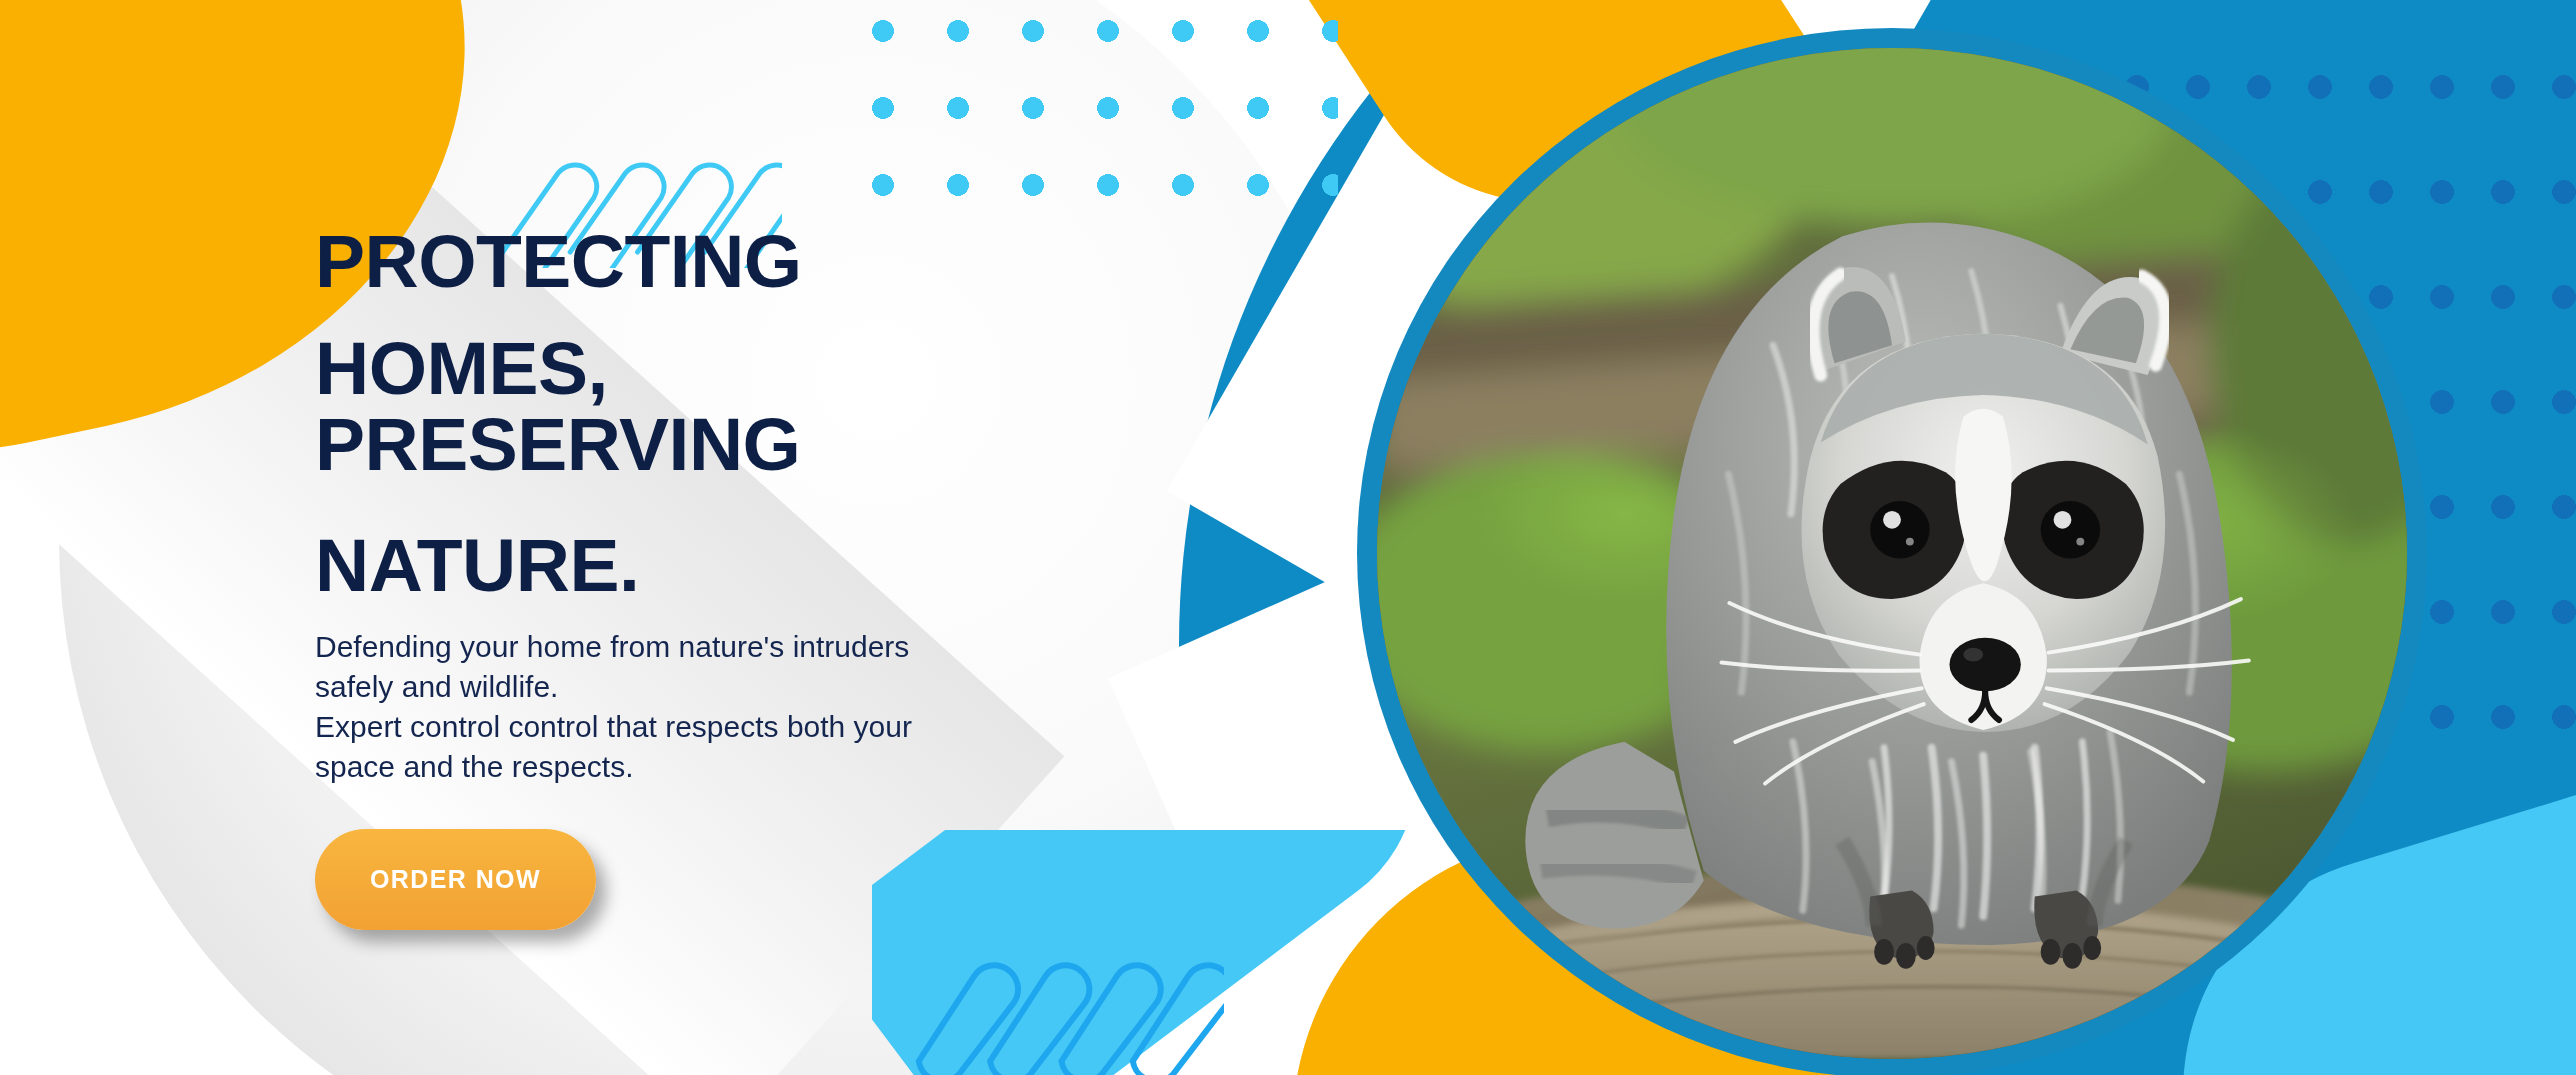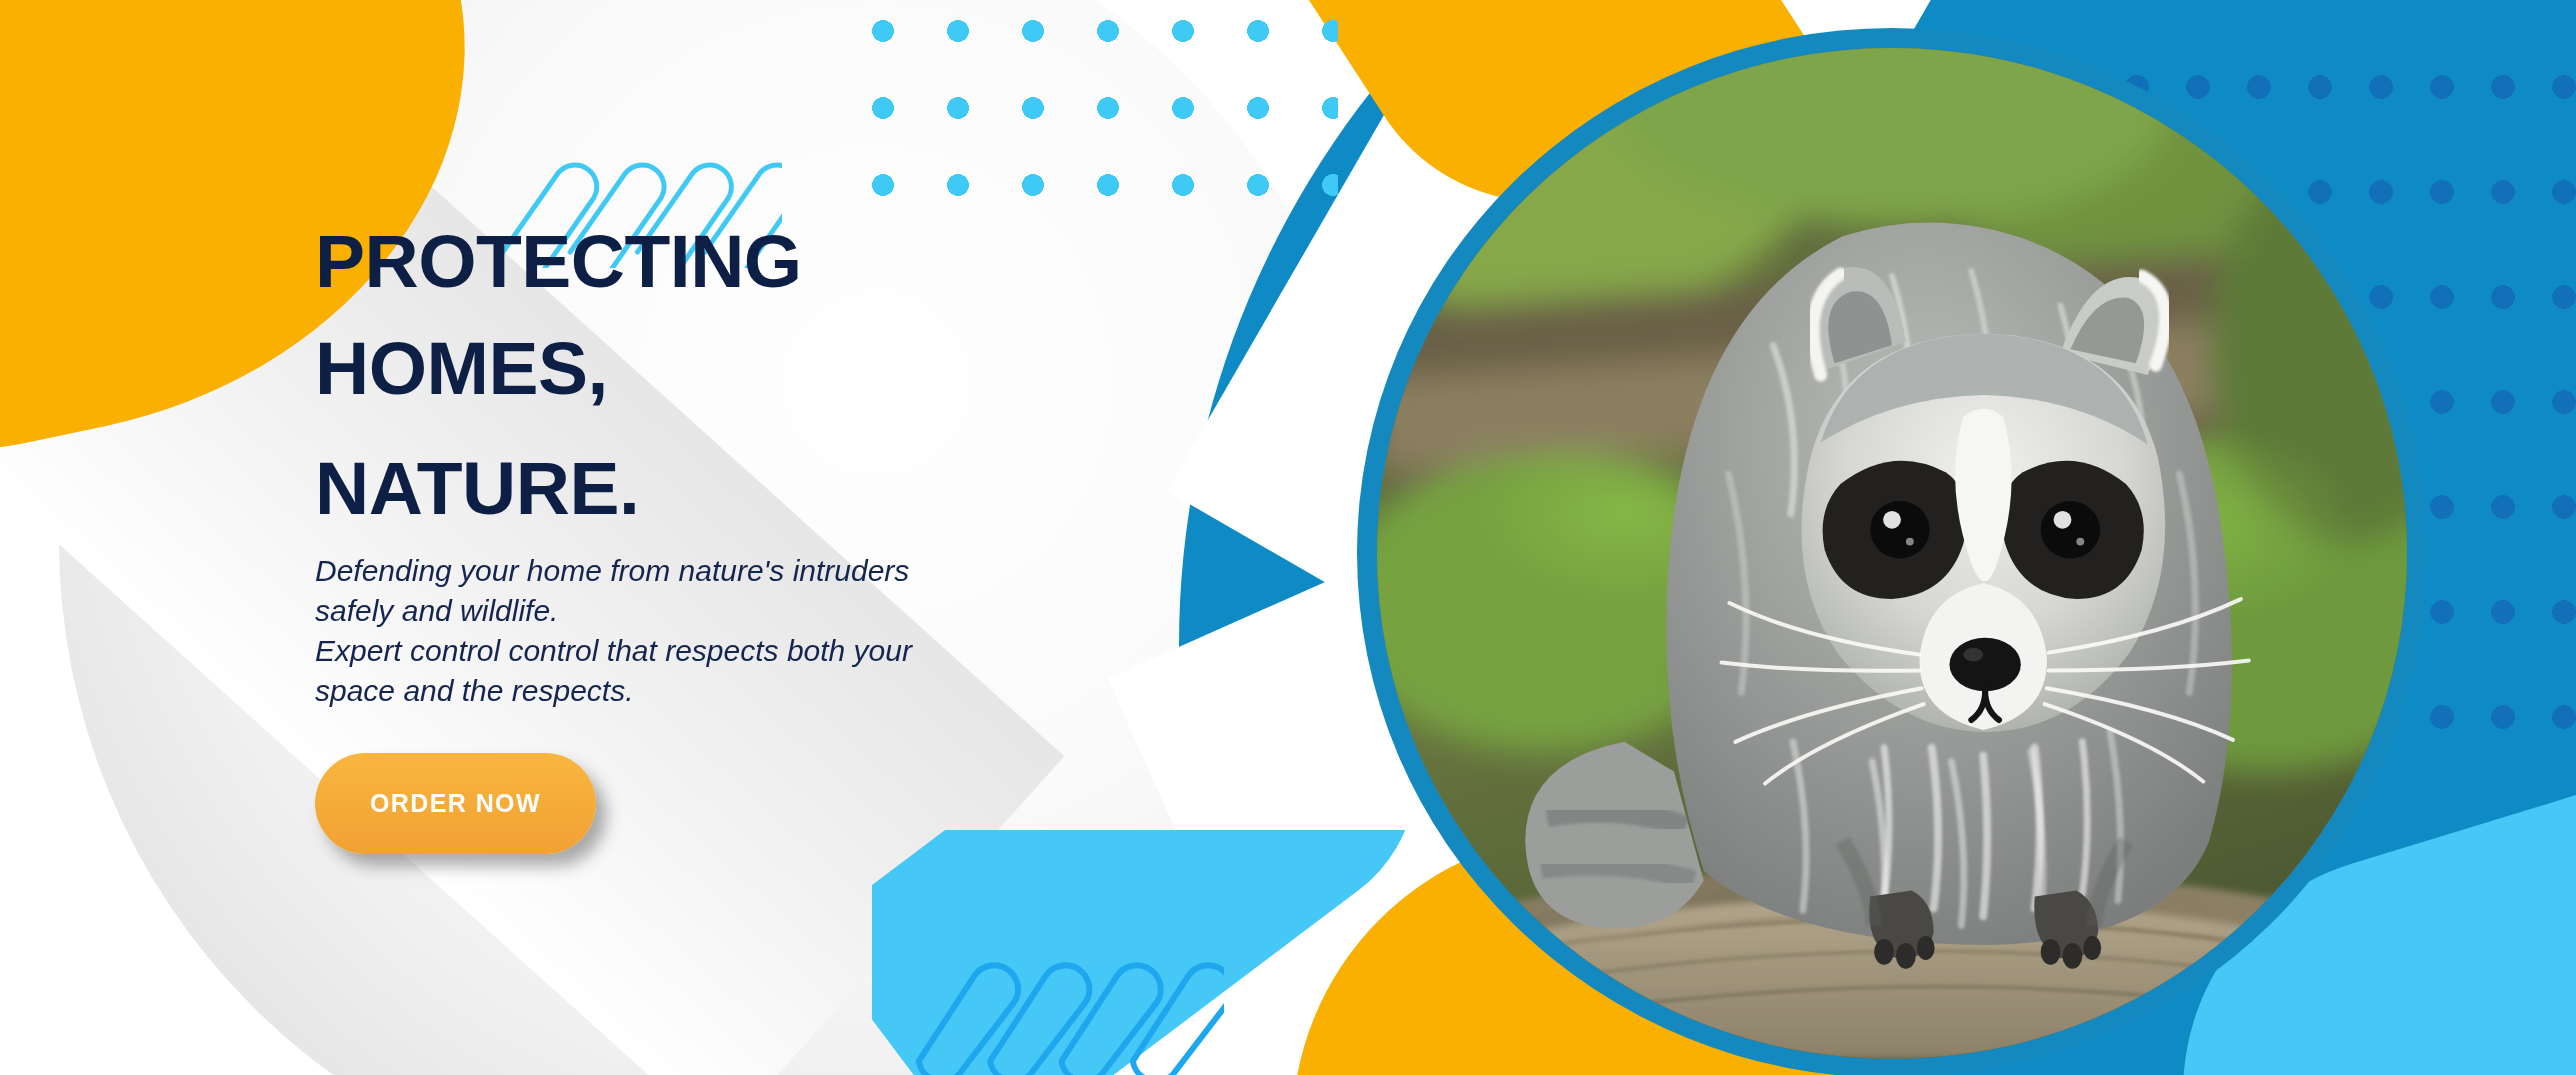--- a/index.html
+++ b/index.html
@@ -49,21 +49,21 @@
   .content{left:315px;top:223px;width:812px;}
   .headline{
     color:#0E1F45;font-weight:700;font-size:75px;line-height:1.02;
     letter-spacing:-0.5px;margin:0;
   }
   .headline .l1{display:block;margin-bottom:30px;}
   .headline .l2{display:block;}
   .headline .l3{display:block;}
   .headline .l4{display:block;margin-top:44px;}
   .subcopy{
-    margin:24px 0 0 0;color:#14264F;font-size:30px;line-height:40px;font-weight:400;font-style:italic;
+    margin:24px 0 0 0;color:#14264F;font-size:30px;line-height:40px;font-weight:400;
   }
   .subcopy span{display:block;}
 
   .cta-wrap{margin-top:42px;}
   .cta{
     display:inline-block;border:none;cursor:pointer;
     background:linear-gradient(180deg,#F8B63F 0%, #F2A133 100%);
     color:#ffffff;font-size:25px;font-weight:700;letter-spacing:1.4px;
     padding:36px 55px;border-radius:990px;
     box-shadow:10px 12px 16px rgba(40,40,40,0.38);
@@ -334,20 +334,21 @@
         <path d="M 154 104 L 210 24 a 22 22 0 0 1 36 25 L 194 124"></path>
         <path d="M 222 104 L 278 24 a 22 22 0 0 1 36 25 L 262 124"></path>
       </g>
     </svg>
   </div>
 
   <div class="layer content">
     <h1 class="headline">
       <span class="l1">PROTECTING</span>
       <span class="l2">HOMES,</span>
+      <span class="l3">PRESERVING</span>
       <span class="l4">NATURE.</span>
     </h1>
 
     <p class="subcopy">
       <span>Defending your home from nature's intruders</span>
       <span>safely and wildlife.</span>
       <span>Expert control control that respects both your</span>
       <span>space and the respects.</span>
     </p>
 

